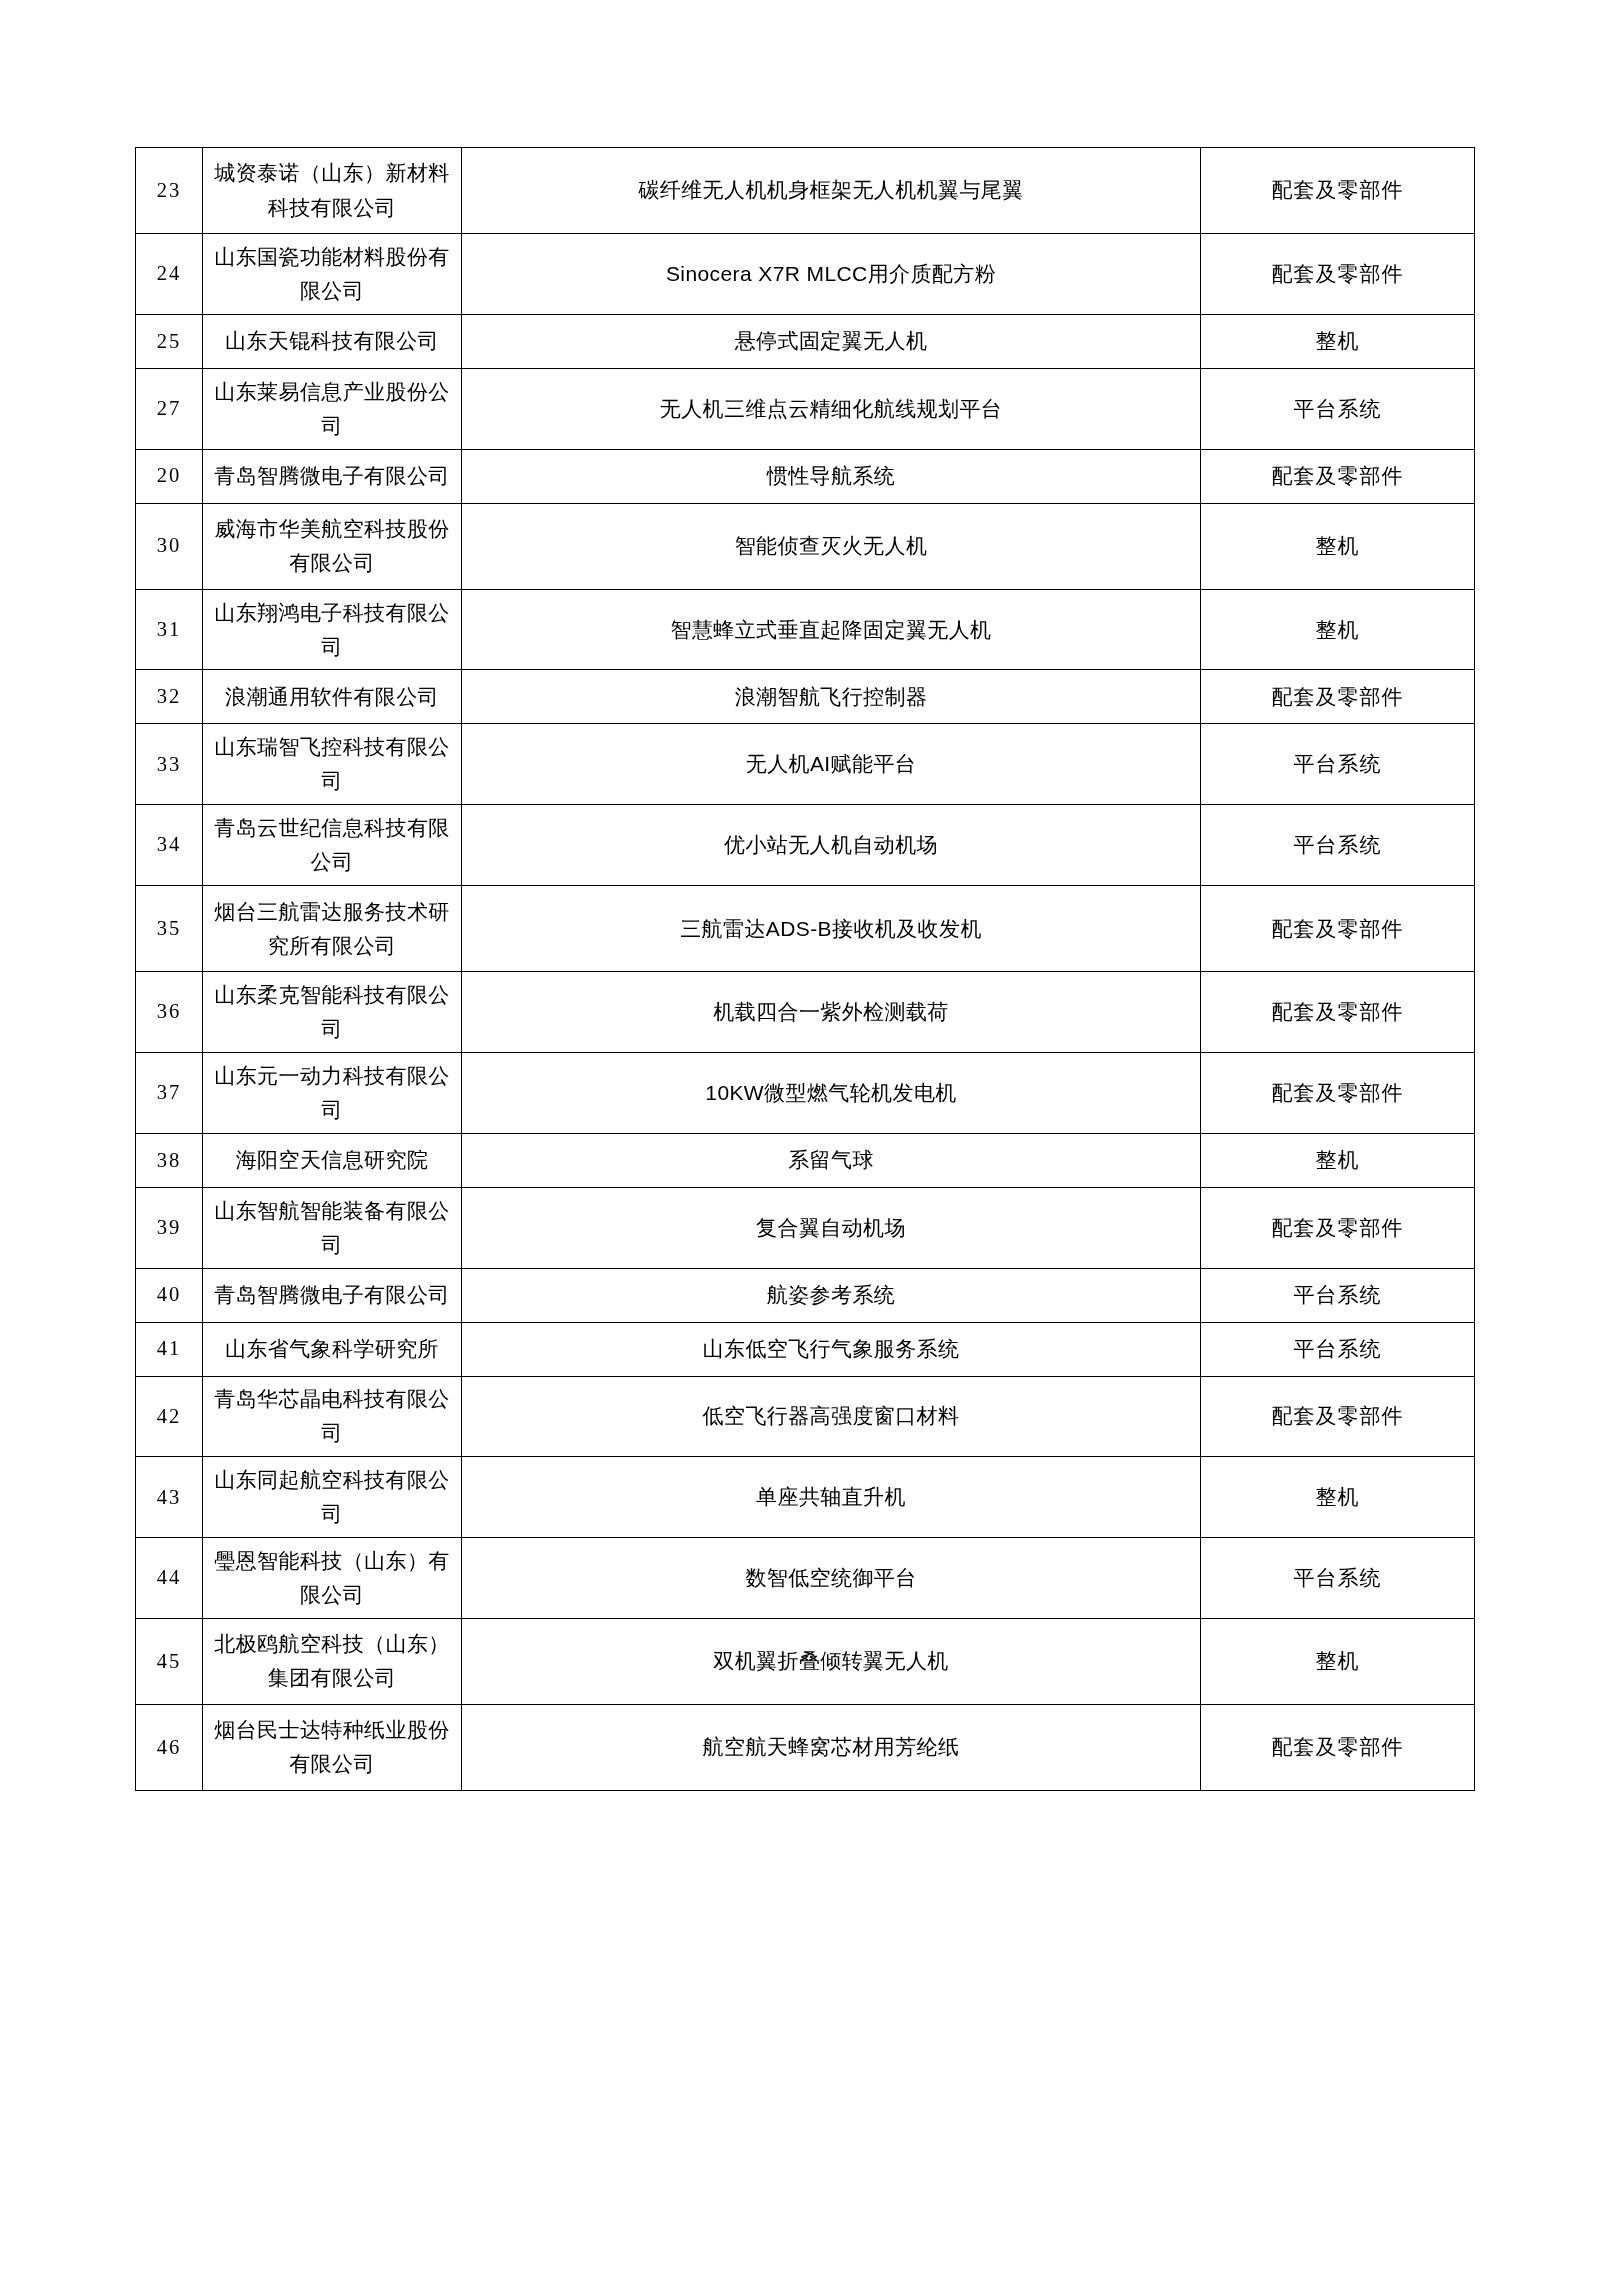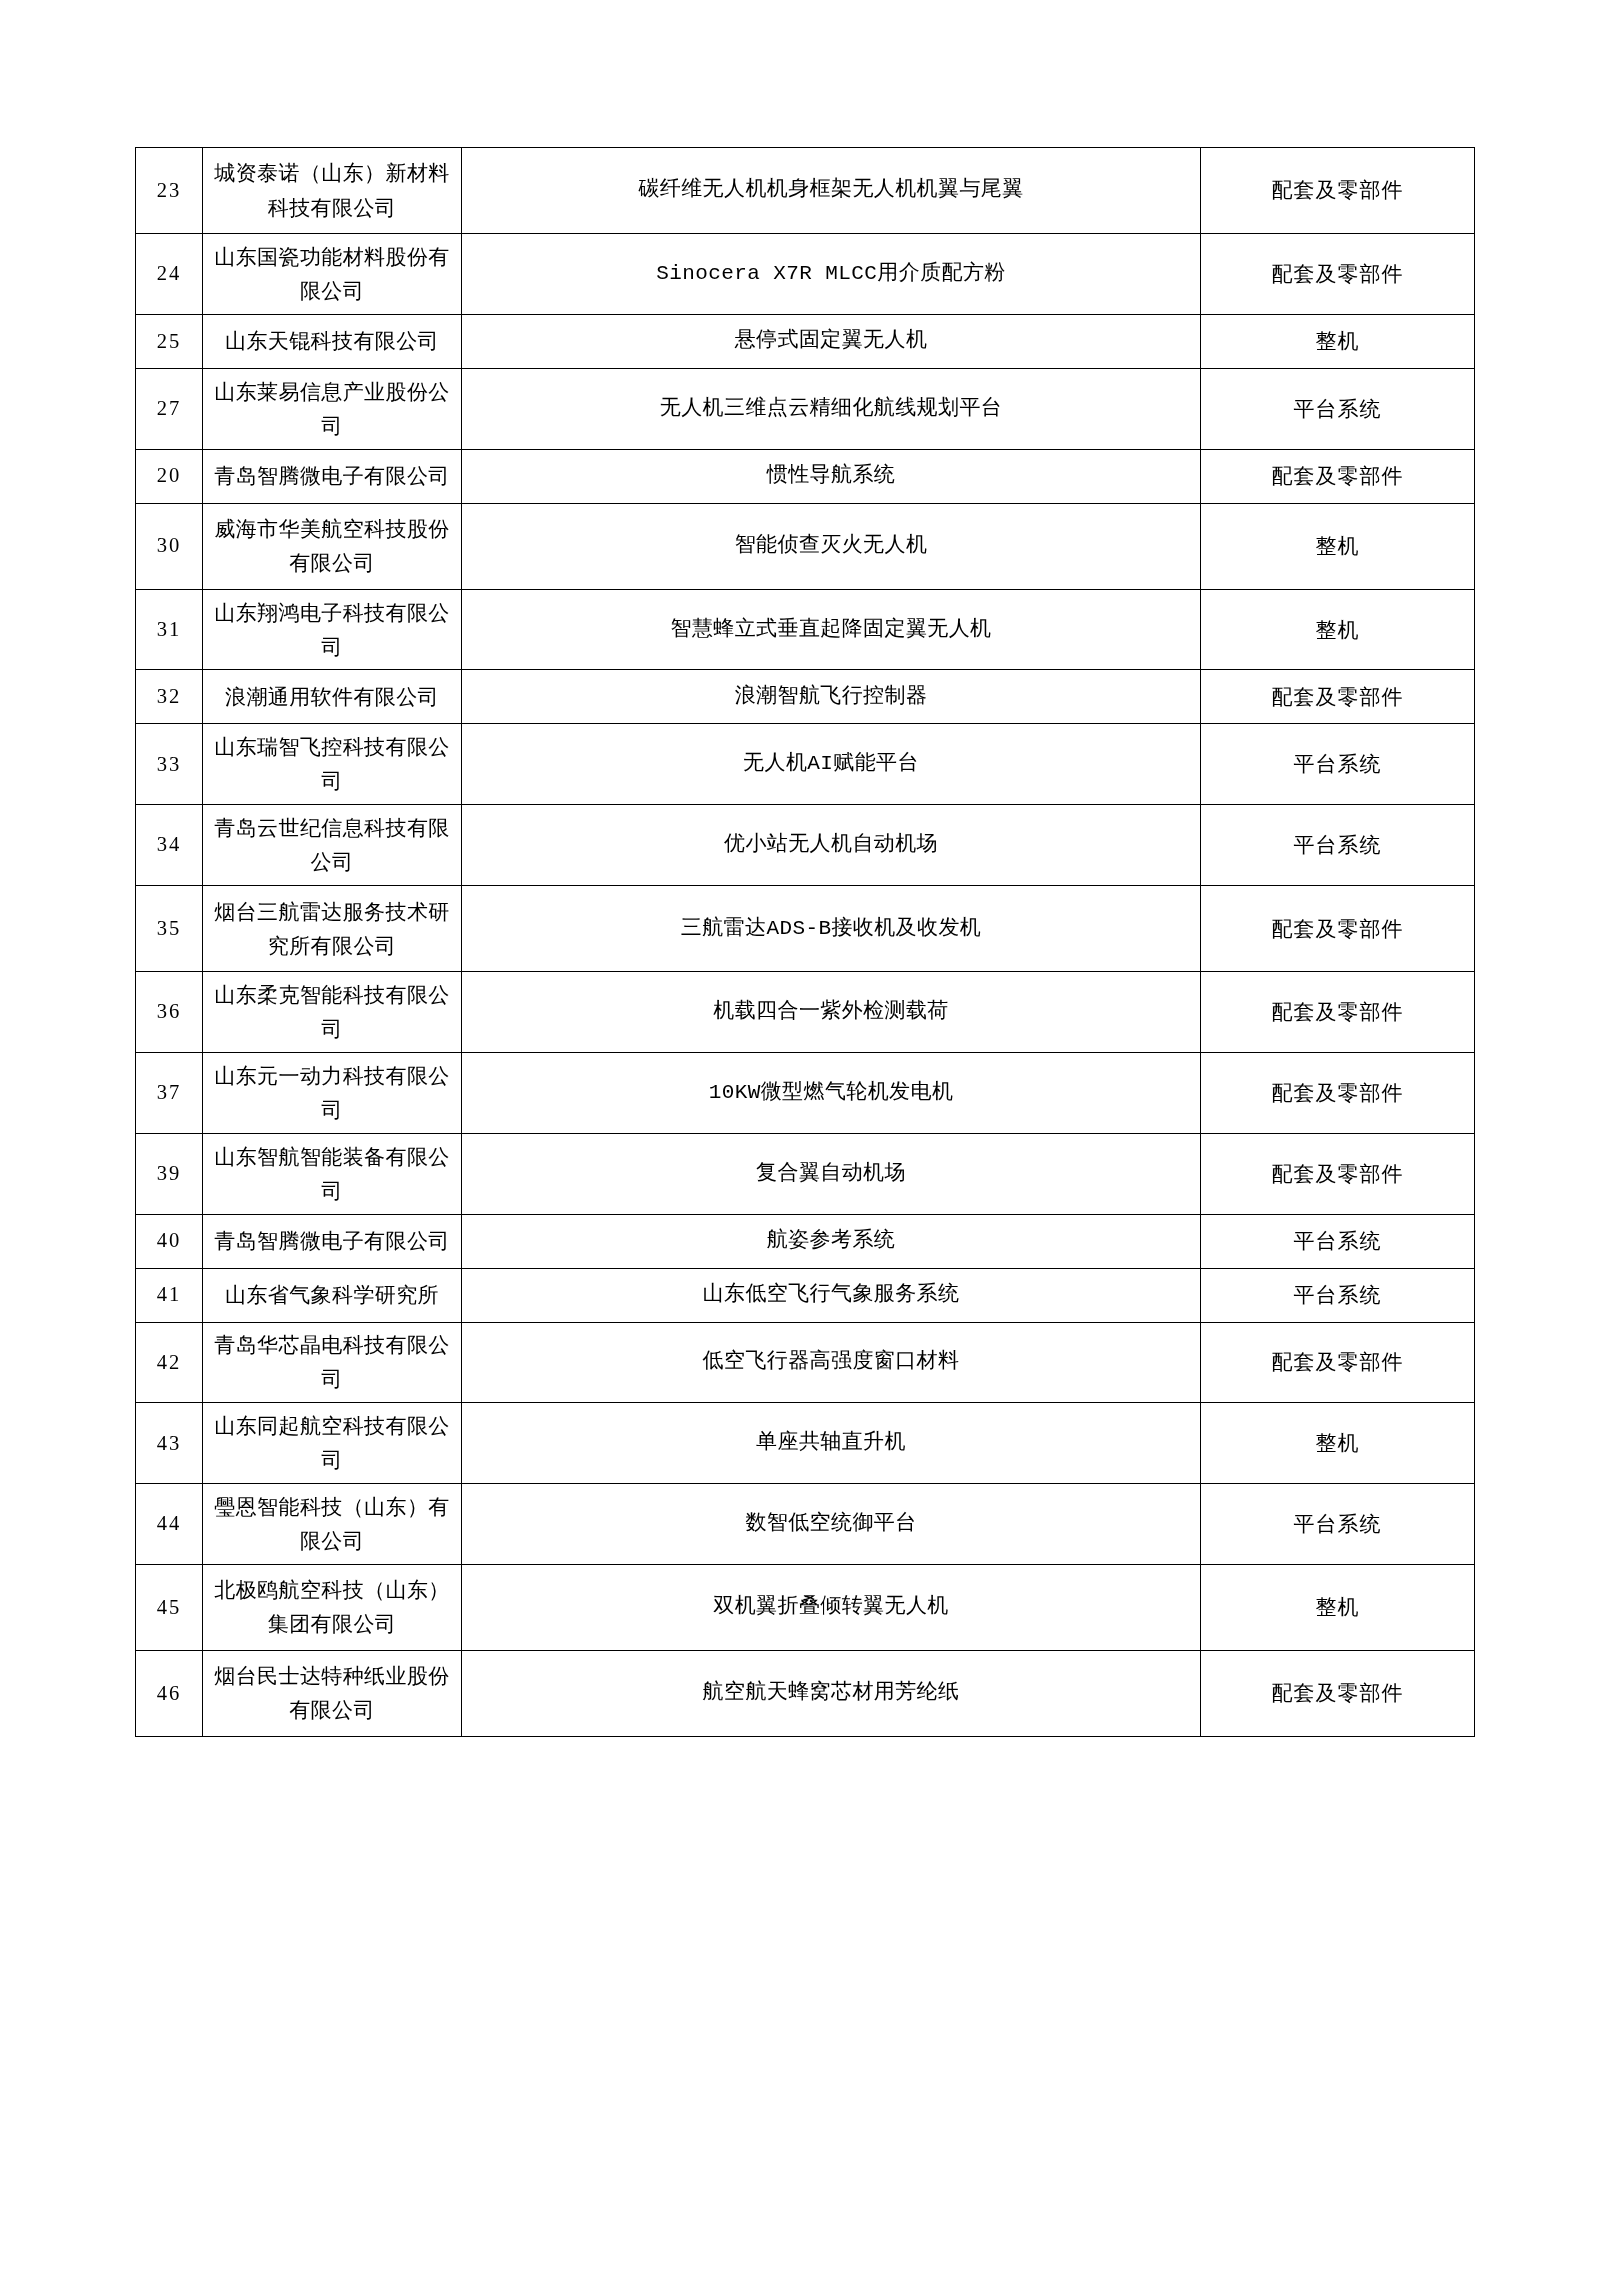--- a/index.html
+++ b/index.html
@@ -52,21 +52,21 @@
     font-size: 20.6px;
     letter-spacing: 2px;
   }
   .cell-org {
     font-family: "DejaVu Serif", "Liberation Serif", serif;
     font-size: 21px;
     letter-spacing: 0.4px;
     margin-left: 41px;
   }
   .cell-prod {
-    font-family: Liberation Mono, monospace;
+    font-family: Liberation Sans, sans-serif;
     font-size: 21px;
     letter-spacing: 0.4px;
   }
   .cell-cat {
     font-family: "DejaVu Serif", "Liberation Serif", serif;
     font-size: 21px;
     letter-spacing: 1px;
   }
   
   tr.listing-row { height: 54px; }
@@ -157,20 +157,26 @@
             <td class="cell-prod">机载四合一紫外检测载荷</td>
             <td class="cell-cat">配套及零部件</td>
           </tr>
           <tr class="listing-row">
             <td class="cell-idx">37</td>
             <td class="cell-org">山东元一动力科技有限公司</td>
             <td class="cell-prod">10KW微型燃气轮机发电机</td>
             <td class="cell-cat">配套及零部件</td>
           </tr>
           <tr class="listing-row">
+            <td class="cell-idx">38</td>
+            <td class="cell-org">海阳空天信息研究院</td>
+            <td class="cell-prod">系留气球</td>
+            <td class="cell-cat">整机</td>
+          </tr>
+          <tr class="listing-row">
             <td class="cell-idx">39</td>
             <td class="cell-org">山东智航智能装备有限公司</td>
             <td class="cell-prod">复合翼自动机场</td>
             <td class="cell-cat">配套及零部件</td>
           </tr>
           <tr class="listing-row">
             <td class="cell-idx">40</td>
             <td class="cell-org">青岛智腾微电子有限公司</td>
             <td class="cell-prod">航姿参考系统</td>
             <td class="cell-cat">平台系统</td>

